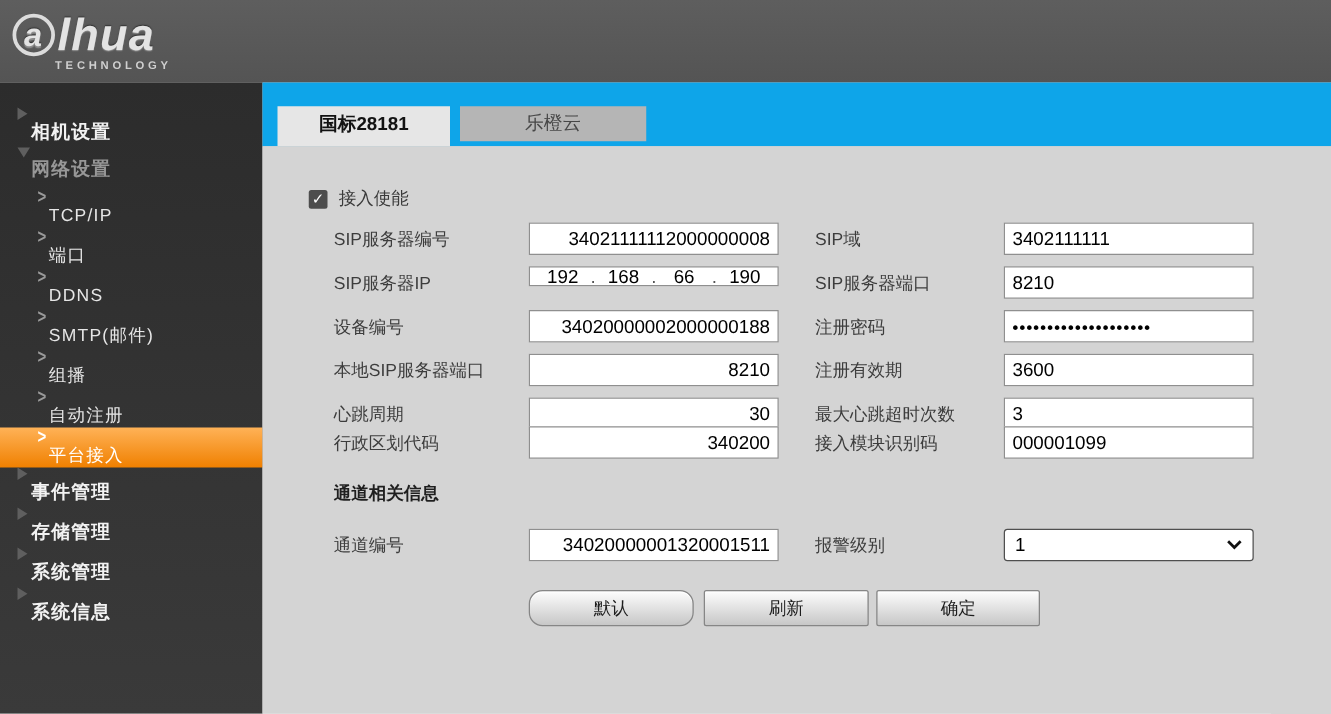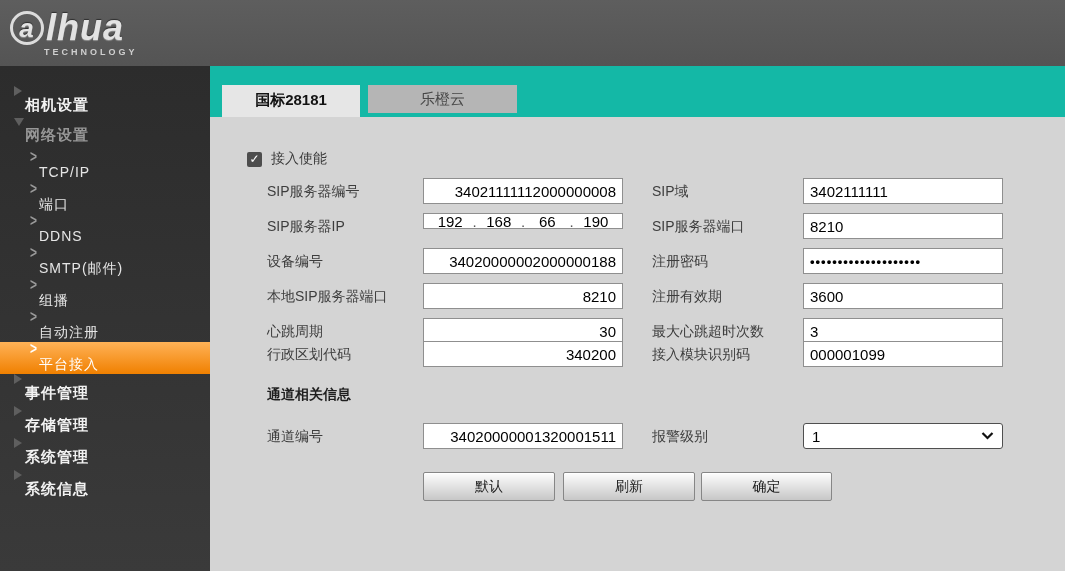--- a/index.html
+++ b/index.html
@@ -30,21 +30,21 @@
   .tri.down  { border-top:8px solid #5f5f5f; border-left:5px solid transparent; border-right:5px solid transparent; }
   .nav-sub { padding-left:30px; }
   .nav-sub .chev { color:#9a9a9a; font-size:12px; font-weight:bold; transform:scaleY(1.3); }
   .nav-sub .nav-label { color:#e6e6e6; font-size:14px; margin-left:9px; letter-spacing:1px; }
   .nav-sub.selected { background:linear-gradient(#ffb257,#f08000); }
   .nav-sub.selected .chev { color:#ffffff; }
   .nav-sub.selected .nav-label { color:#ffffff; }
 
   
   .main { flex:1; display:flex; flex-direction:column; min-width:0; }
-  .tabstrip { height:51px; flex:0 0 51px; background:#14b8a6; display:flex; align-items:flex-start; padding:19px 0 0 12px; }
+  .tabstrip { height:51px; flex:0 0 51px; background:#0ea5e9; display:flex; align-items:flex-start; padding:19px 0 0 12px; }
   .tab { text-align:center; cursor:pointer; }
   .tab.active { width:138px; height:32px; line-height:30px; background:#e6e6e6; color:#121212; font-weight:bold; font-size:15px; }
   .tab.inactive { width:149px; height:28px; line-height:28px; background:#b5b5b5; color:#474747; font-size:15px; margin-left:8px; }
 
   .content { flex:1; background:#d4d4d4; position:relative; }
 
   .chk-row { position:absolute; left:37px; top:33px; display:flex; align-items:center; }
   .checkbox { width:15px; height:15px; background:#4d4d4d; border-radius:2px; color:#fff; font-size:12px;
               line-height:15px; text-align:center; cursor:pointer; }
   .chk-label { margin-left:9px; font-size:14px; color:#3a3a3a; }
@@ -63,21 +63,21 @@
   .ip-box .oct { flex:1; text-align:center; }
   .ip-box .dot { color:#555; }
   .select-box { position:absolute; left:593px; width:200px; height:26px; border:1px solid #4f4f4f; border-radius:3px;
                 background:#fff; display:flex; align-items:center; justify-content:space-between;
                 padding:0 8px; font-size:15px; color:#000; cursor:pointer; }
   .section-title { position:absolute; left:57px; top:269px; font-size:14px; font-weight:bold; color:#1f1f1f; }
 
   .btn { position:absolute; top:355px; height:29px; background:linear-gradient(#fdfdfd,#c7c7c7);
          border:1px solid #868686; border-radius:2px; font-family:"Liberation Sans",sans-serif;
          font-size:14px; color:#1d1d1d; cursor:pointer; box-shadow:inset 0 1px 0 #fff; }
-  .btn-default { left:213px; width:132px; }
+  .btn-default { left:213px; width:132px;border-radius:11px; }
   .btn-refresh { left:353px; width:132px; }
   .btn-confirm { left:491px; width:131px; }
 </style>
 </head>
 <body>
 
 <div class="app">
 
   <div class="header">
     <div class="logo">

